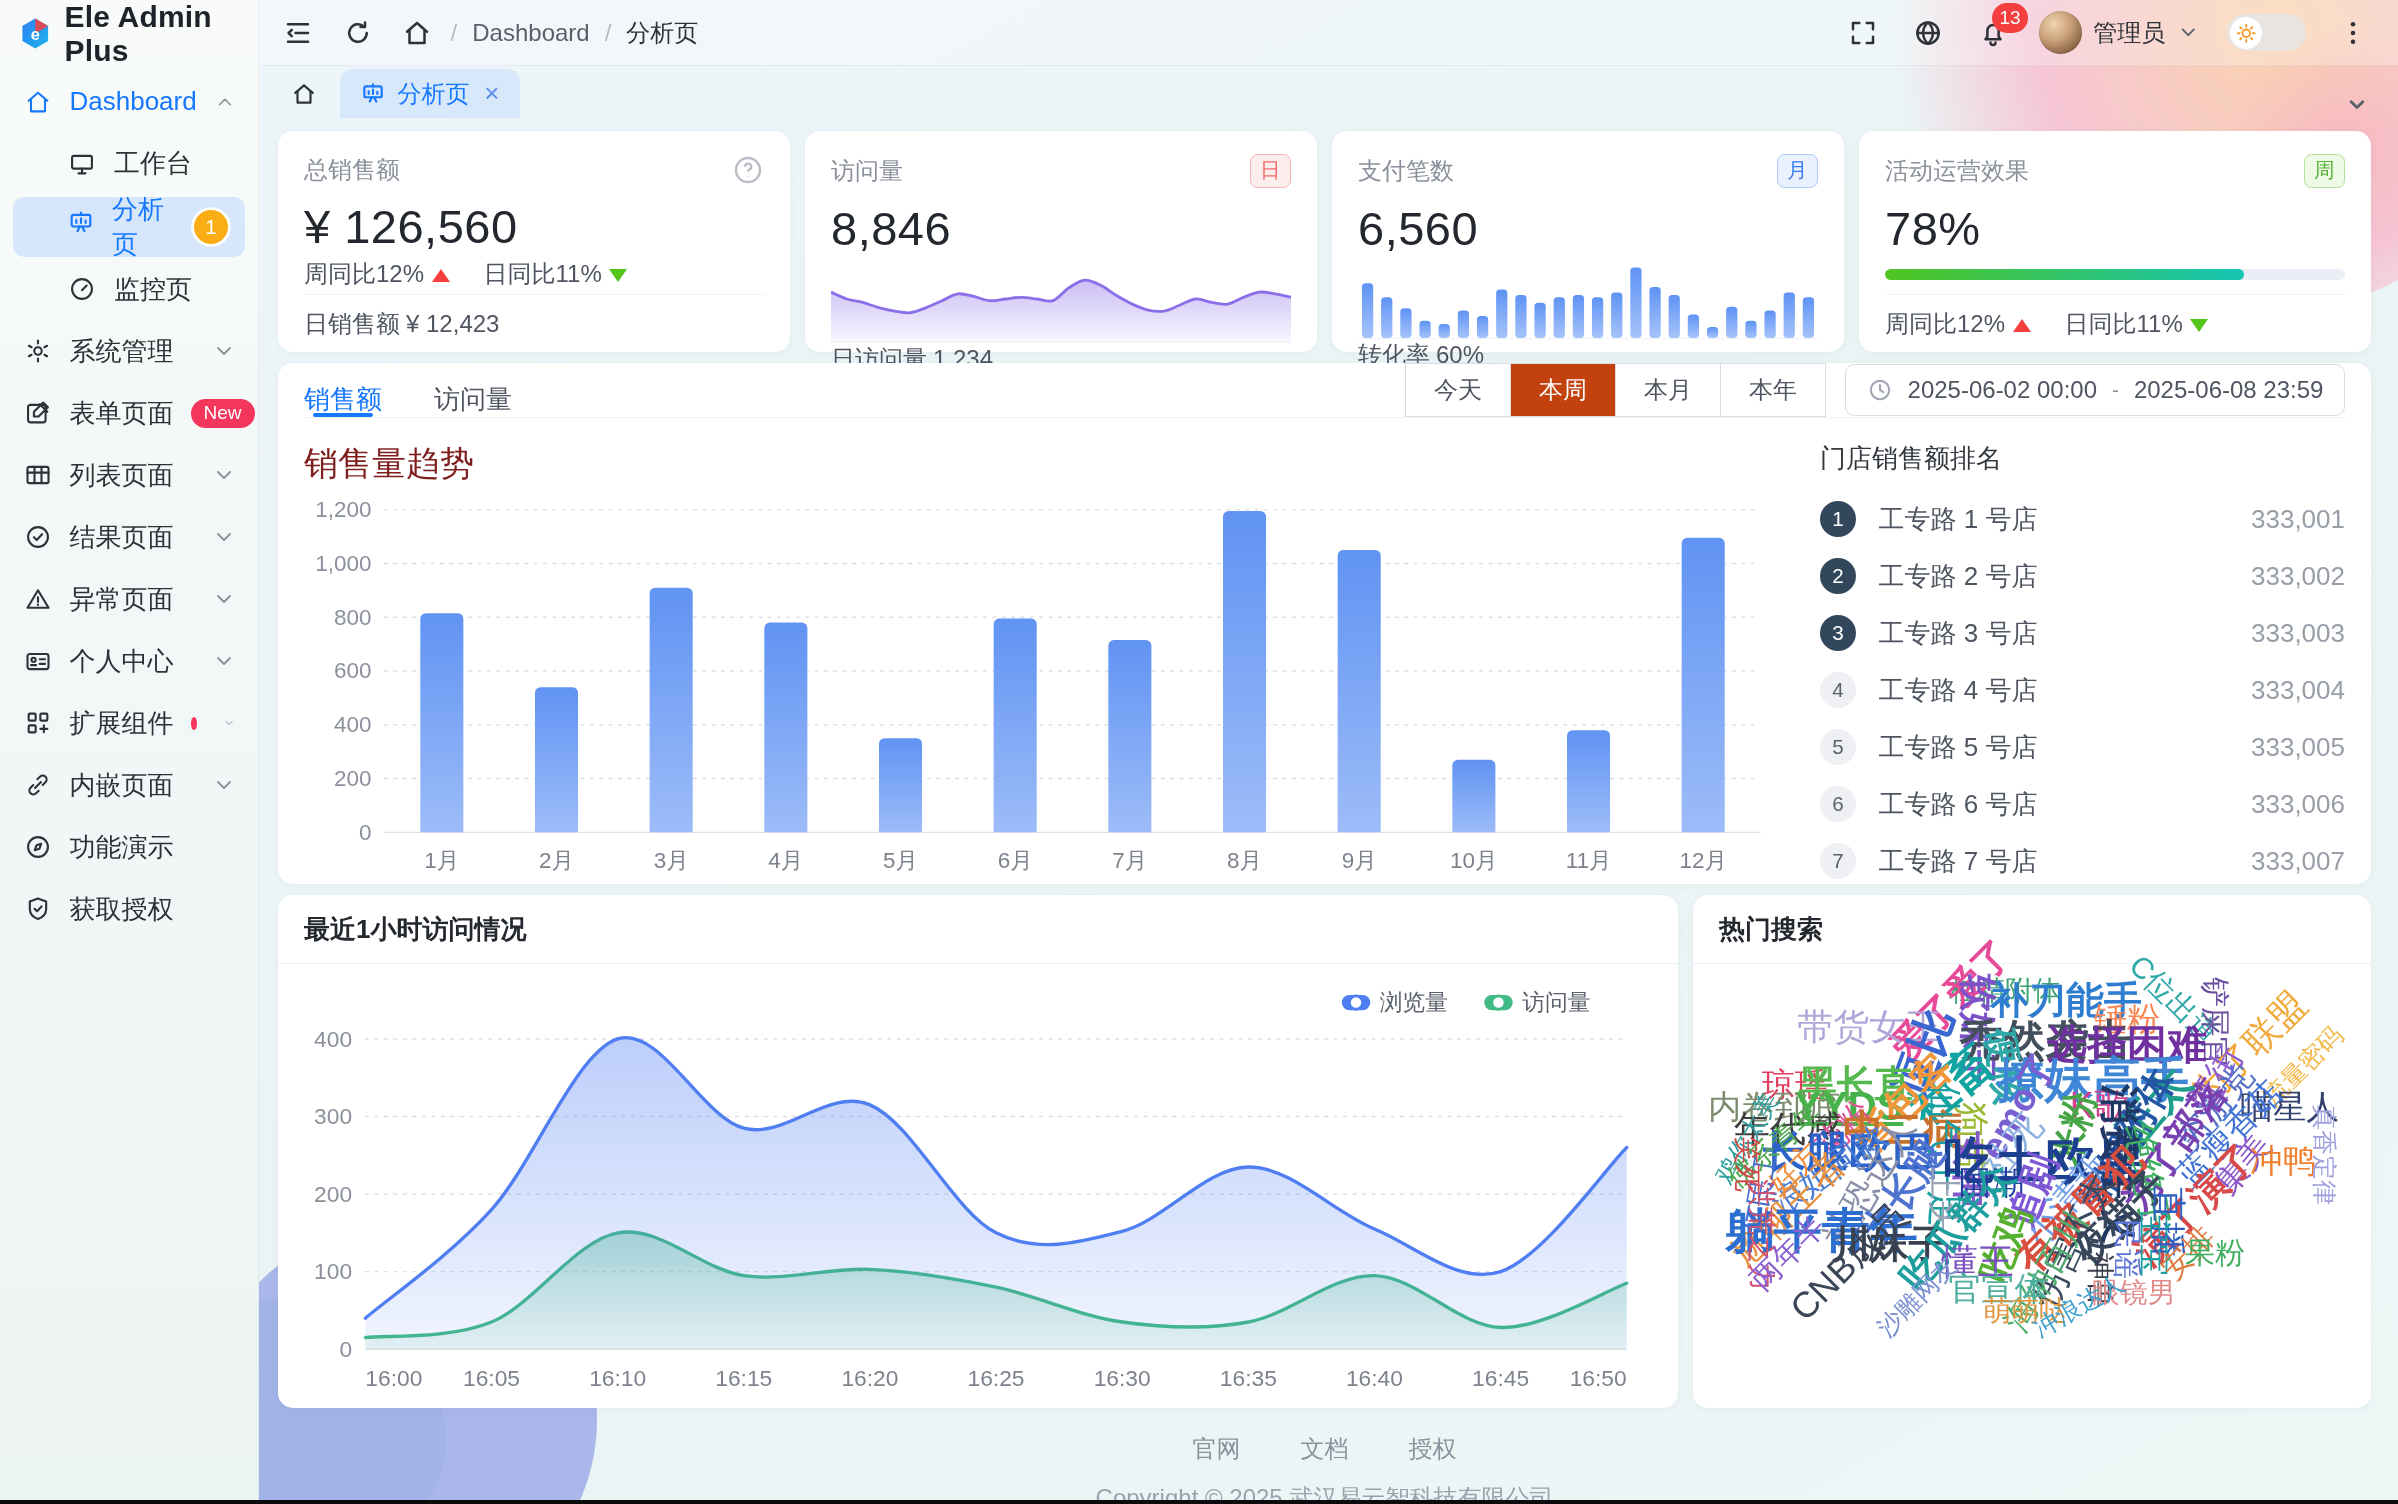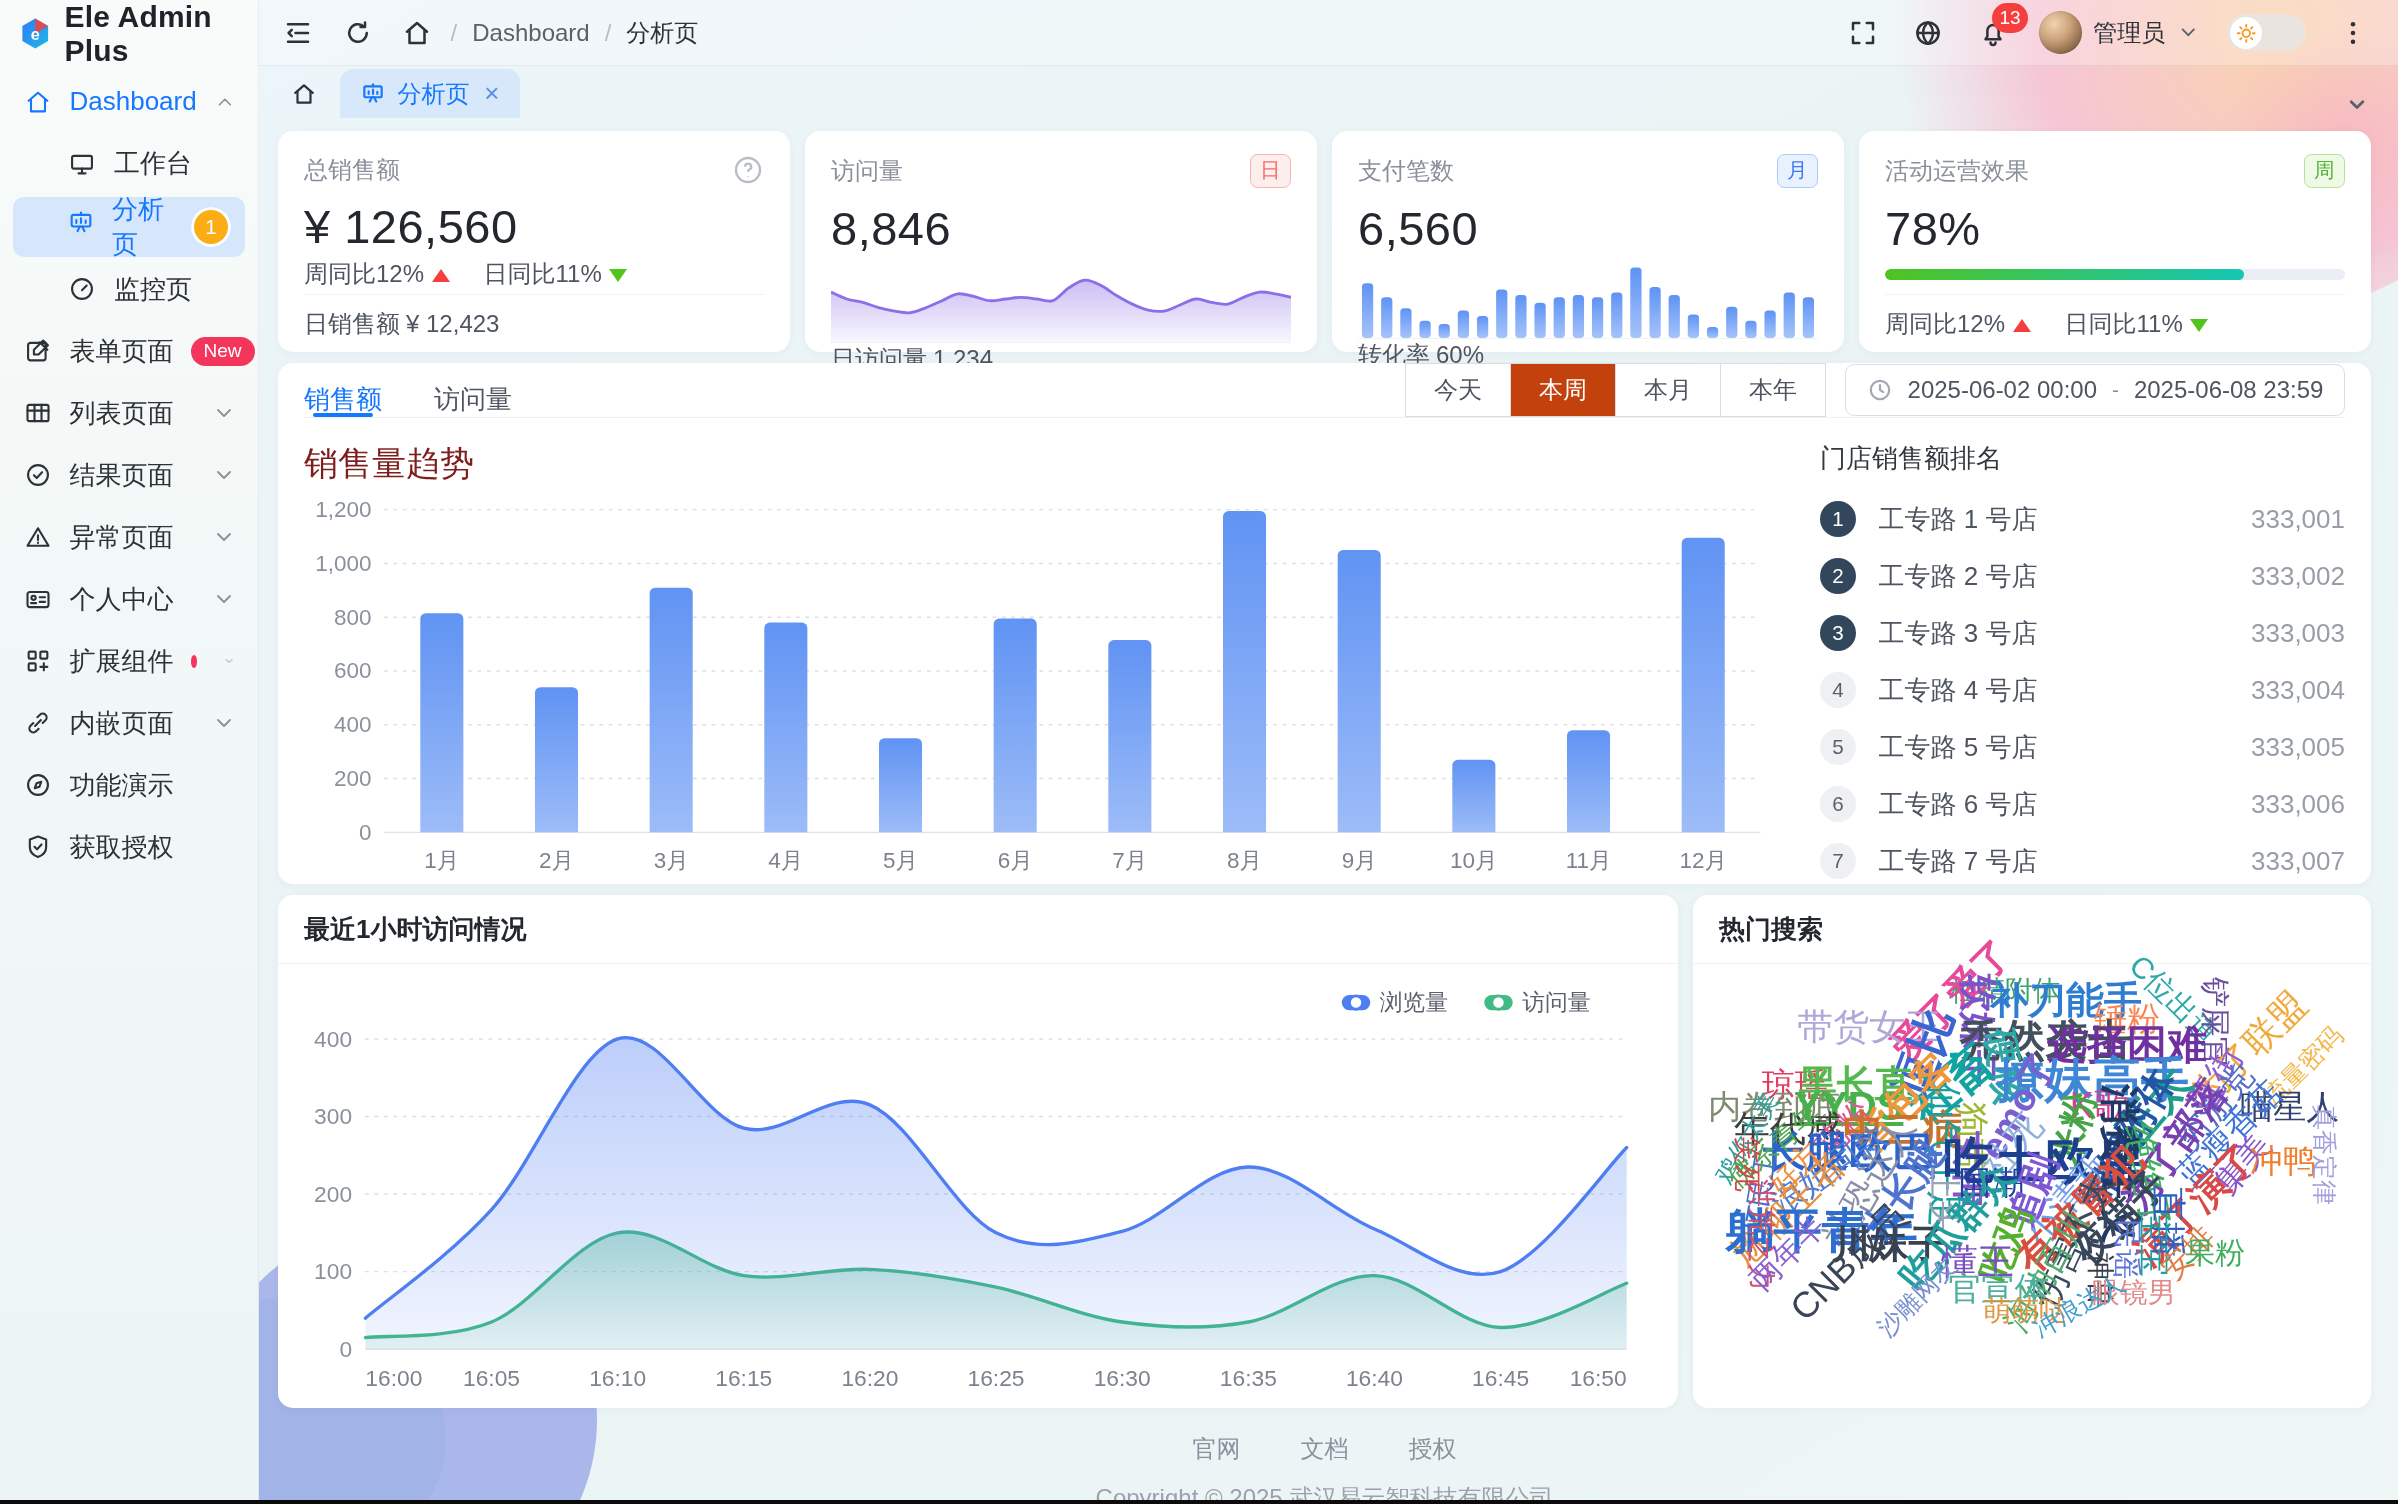--- a/index.html
+++ b/index.html
@@ -189,20 +189,32 @@
       <div class="mi child">
         <span class="ic">
             <svg viewBox="0 0 24 24">
               <circle cx="12" cy="12" r="8.5"></circle>
               <path d="M12 13l4-4"></path>
             </svg>
           </span>
         <span class="lbl">监控页</span>
       </div>
 
+      <div class="mi">
+        <span class="ic">
+            <svg viewBox="0 0 24 24">
+              <circle cx="12" cy="12" r="3.2"></circle>
+              <path d="M12 3v2.6M12 18.4V21M4.2 7.5l2.3 1.3M17.5 15.2l2.3 1.3M4.2 16.5l2.3-1.3M17.5 8.8l2.3-1.3"></path>
+            </svg>
+          </span>
+        <span class="lbl">系统管理</span>
+        <svg class="chev" viewBox="0 0 24 24">
+            <path d="M6 9l6 6 6-6"></path>
+          </svg>
+      </div>
 
       <div class="mi">
         <span class="ic">
             <svg viewBox="0 0 24 24">
               <rect x="3.5" y="5" width="15" height="15" rx="2"></rect>
               <path d="M13.5 4.5L20 11M16.5 3l4 4-8 8h-4v-4z" fill="none"></path>
             </svg>
           </span>
         <span class="lbl">表单页面</span>
         <span class="badge-new">New</span>

